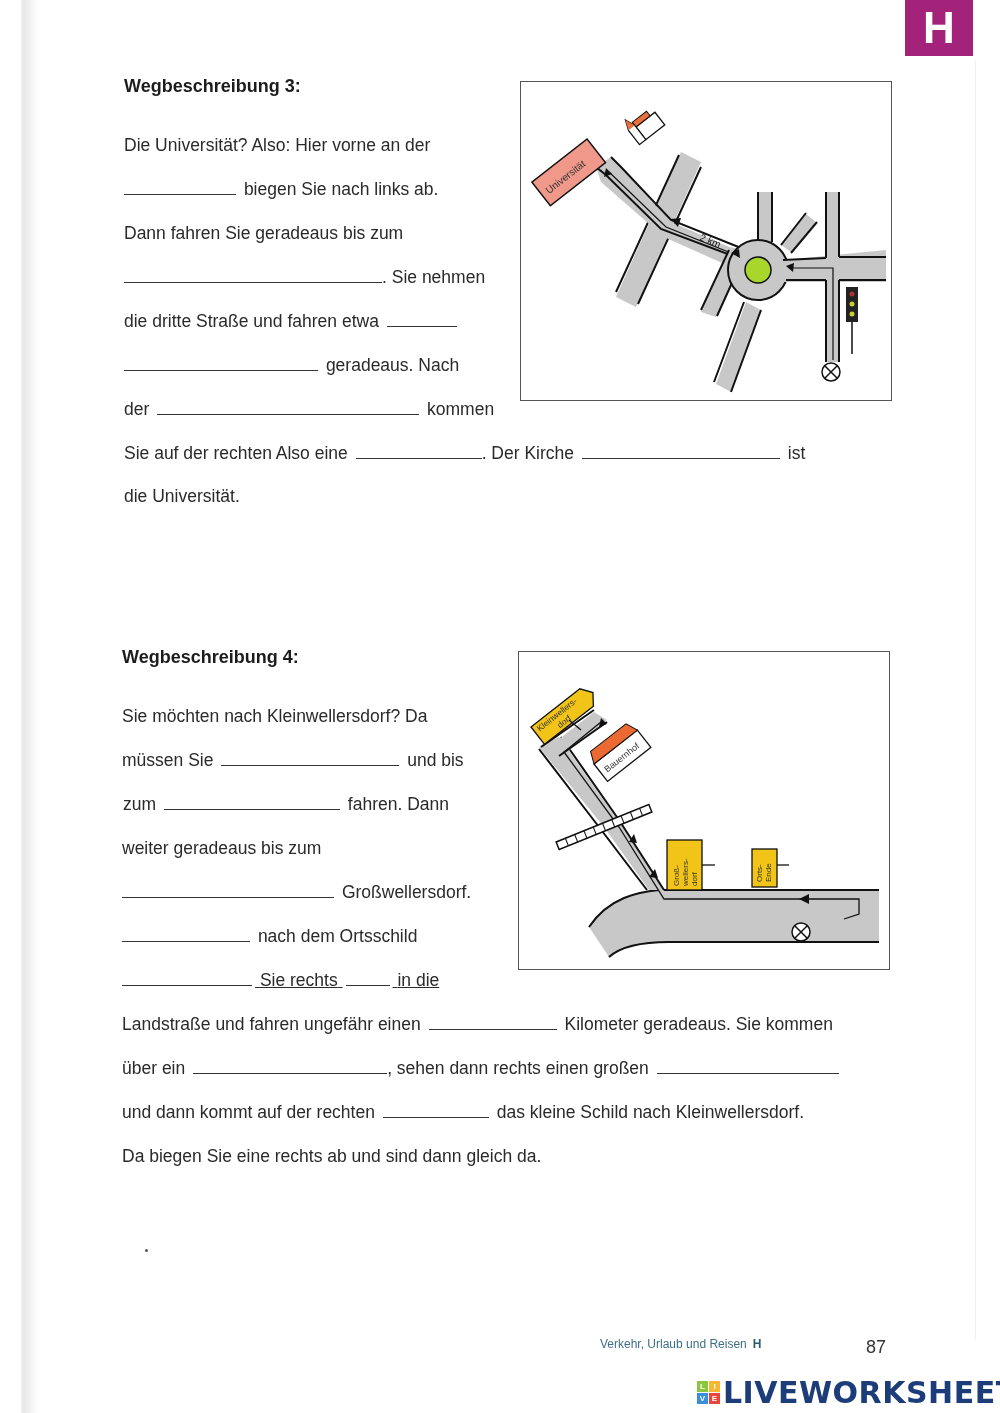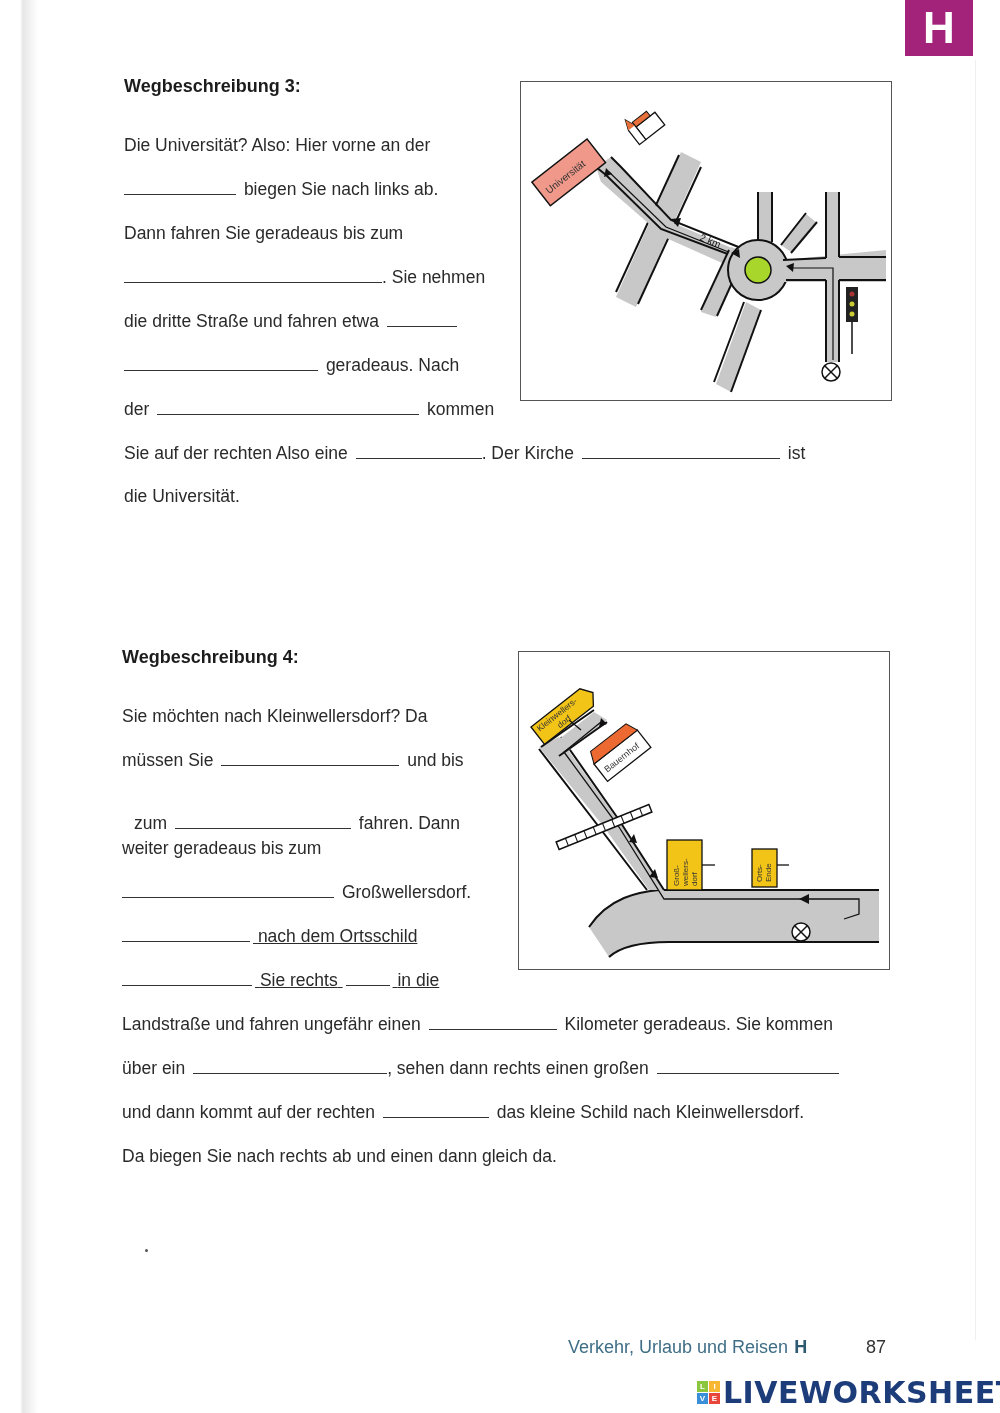--- a/index.html
+++ b/index.html
@@ -34,21 +34,21 @@
   }
   .blank input {
     border:none; outline:none; background:transparent; width:100%;
     font-family:"Liberation Sans", sans-serif; font-size:15px; padding:0; height:16px;
   }
   .map-frame {
     position:absolute; border:1.5px solid #555; background:#fff;
   }
   .map-frame svg { position:absolute; left:0; top:0; }
   .footer-text {
-    position:absolute; left:568px; top:1337px; font-size:18px; color:#3f6e86;
+    position:absolute; left:600px; top:1337px; font-size:12px; color:#3f6e86;
   }
   .footer-h { font-weight:bold; color:#2d5a70; margin-left:6px; }
   .page-num { position:absolute; left:866px; top:1337px; font-size:18px; color:#333; }
   .lw-logo {
     position:absolute; left:697px; top:1375px; display:flex; align-items:center;
   }
   .lw-badge { display:grid; grid-template-columns:11px 11px; grid-template-rows:11px 11px; gap:1px; margin-right:3px; }
   .lw-badge span { font-size:8px; font-weight:bold; color:#fff; display:flex; align-items:center; justify-content:center; }
   .lw-word { font-weight:bold; font-size:30px; color:#1c3d7a; letter-spacing:0.5px; font-family:"DejaVu Sans", sans-serif; }
   .dot { position:absolute; left:145px; top:1249px; width:3px; height:3px; background:#555; border-radius:50%; }
@@ -175,33 +175,33 @@
 <div class="heading" style="left:122px;top:647px;">Wegbeschreibung 4:</div>
 
 <div class="line" style="left:122px;top:705px;text-align:right;">
   <span>Sie möchten nach Kleinwellersdorf? Da</span>
 </div>
 <div class="line" style="left:122px;top:749px;">
   <span>müssen Sie</span>
   <span class="blank" style="width:178px"><input type="text" style=""></span>
   <span>und bis</span>
 </div>
-<div class="line" style="left:134px;top:793px;margin-top:19px;">
+<div class="line" style="left:123px;top:793px;">
   <span>zum</span>
   <span class="blank" style="width:176px"><input type="text" style=""></span>
   <span>fahren. Dann</span>
 </div>
 <div class="line" style="left:122px;top:837px;">
   <span>weiter geradeaus bis zum</span>
 </div>
 <div class="line" style="left:122px;top:881px;">
   <span class="blank" style="width:212px;margin-left:0"><input type="text" style=""></span>
   <span>Großwellersdorf.</span>
 </div>
-<div class="line" style="left:122px;top:925px;text-decoration:underline;">
+<div class="line" style="left:122px;top:925px;">
   <span class="blank" style="width:128px;margin-left:0"><input type="text" style=""></span>
   <span>nach dem Ortsschild</span>
 </div>
 <div class="line" style="left:122px;top:969px;text-decoration:underline;">
   <span class="blank" style="width:130px;margin-left:0"><input type="text" style=""></span>
   <span>Sie rechts</span>
   <span class="blank" style="width:44px"><input type="text" style=""></span>
   <span>in die</span>
 </div>
 <div class="line" style="left:122px;top:1013px;">
@@ -213,21 +213,21 @@
   <span>über ein</span>
   <span class="blank" style="width:194px;margin-right:0"><input type="text" style=""></span><span>, sehen dann rechts einen großen</span>
   <span class="blank" style="width:182px"><input type="text" style=""></span>
 </div>
 <div class="line" style="left:122px;top:1101px;">
   <span>und dann kommt auf der rechten</span>
   <span class="blank" style="width:106px"><input type="text" style=""></span>
   <span>das kleine Schild nach Kleinwellersdorf.</span>
 </div>
 <div class="line" style="left:122px;top:1145px;">
-  <span>Da biegen Sie nach rechts ab und einen dann gleich da.</span>
+  <span>Da biegen Sie eine rechts ab und sind dann gleich da.</span>
 </div>
 
 <div class="map-frame" style="left:518px;top:651px;width:370px;height:317px;">
   <svg width="370" height="317" viewBox="0 0 370 317">
 
     <path d="M70,275 C90,245 120,240 140,238 L360,238 L360,290 L140,290 C110,292 95,298 90,305 Z" fill="#c8c8c8"></path>
     <path d="M70,275 C90,245 120,240 140,238" fill="none" stroke="#111" stroke-width="2"></path>
     <line x1="145" y1="238" x2="360" y2="238" stroke="#111" stroke-width="2"></line>
     <path d="M90,305 C100,296 120,290 150,290 L360,290" fill="none" stroke="#111" stroke-width="2"></path>
 

